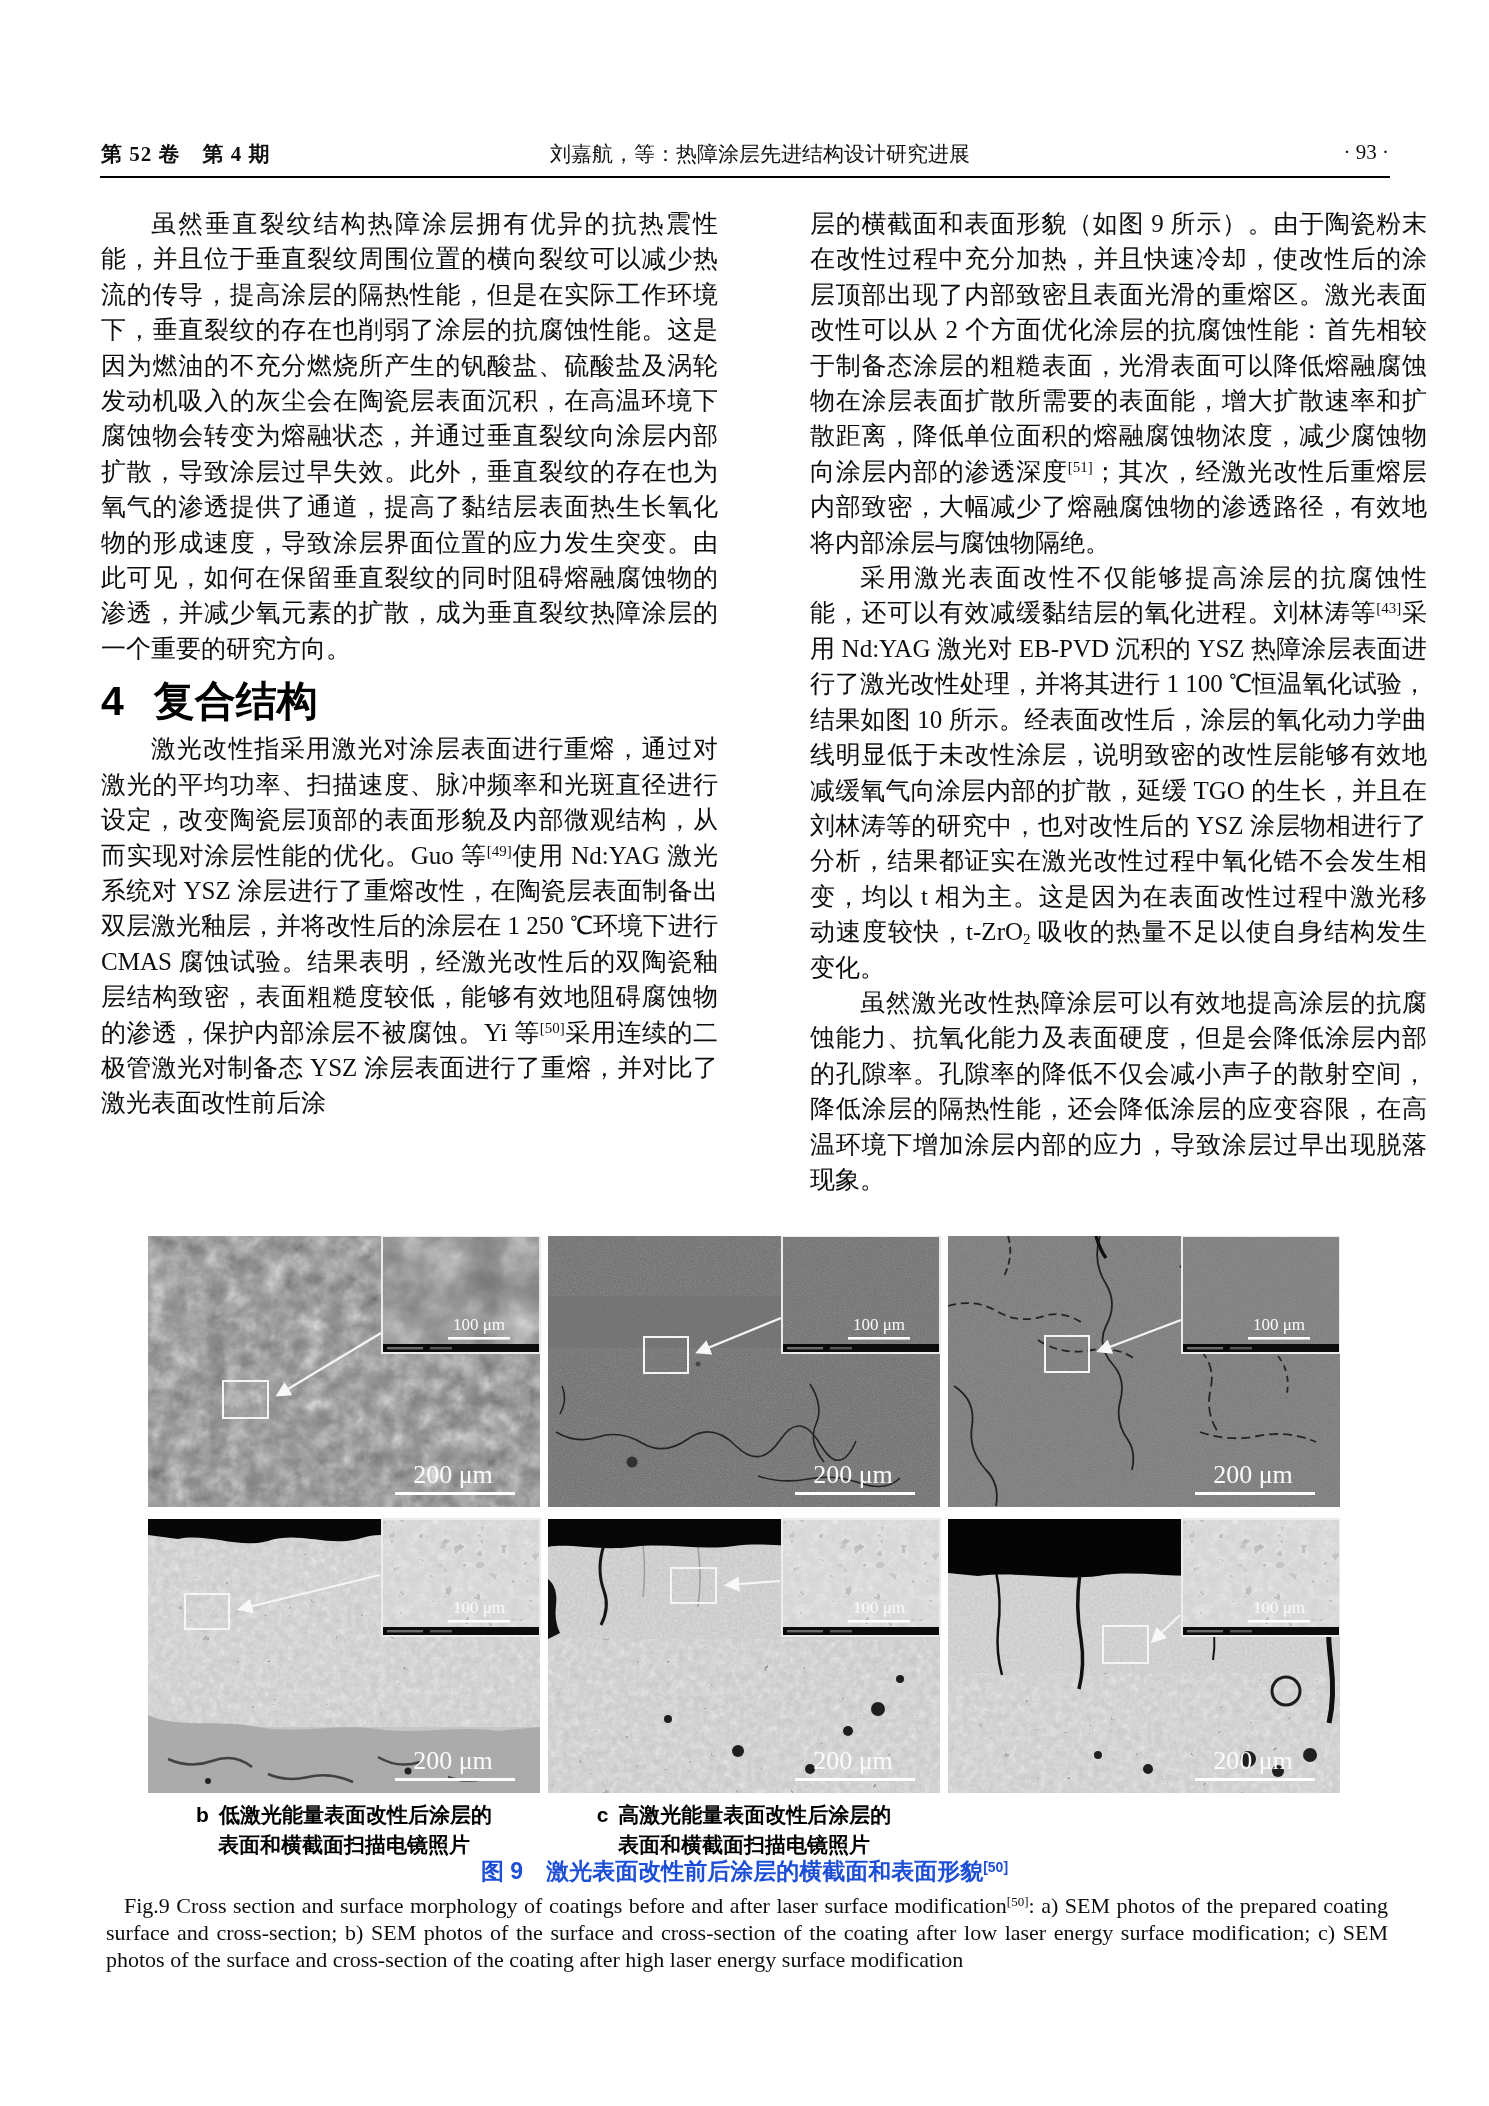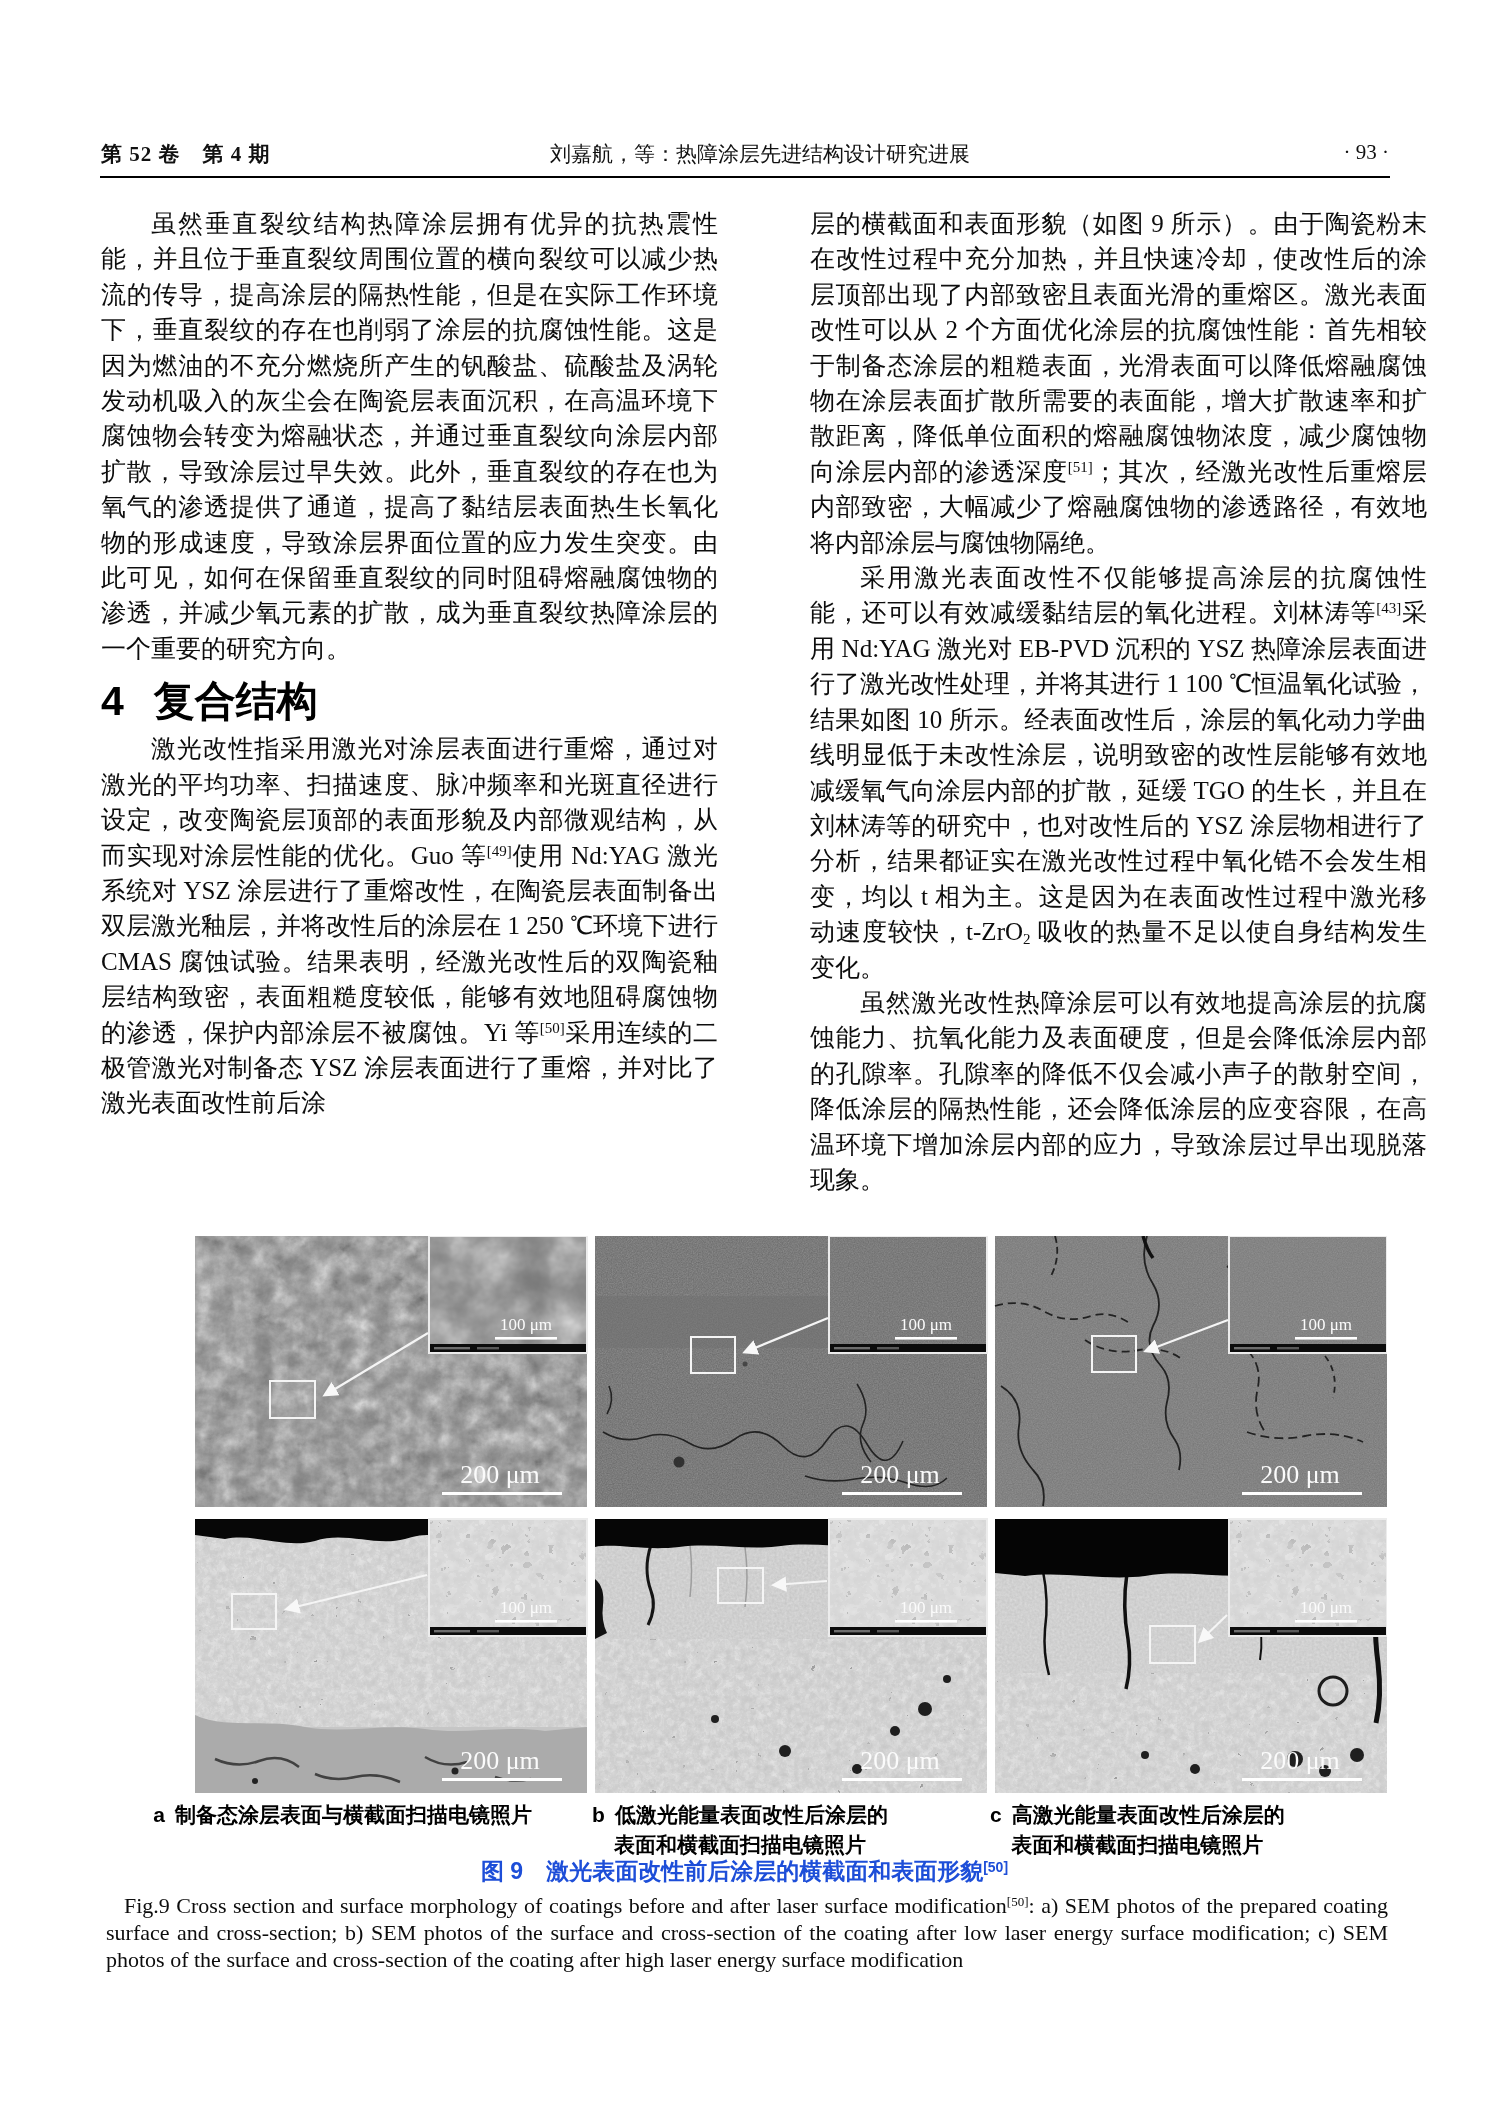--- a/index.html
+++ b/index.html
@@ -19,21 +19,21 @@
   .colR{left:810px;}
   h2.sec{font-family:"Liberation Sans",sans-serif;font-size:41px;font-weight:bold;
          margin:15px 0 10px 0;line-height:40px;color:#000;}
   h2.sec .num{margin-right:30px;}
   h3.sub{font-family:"Liberation Sans",sans-serif;font-size:26px;font-weight:bold;
          margin:6px 0 14px 0;line-height:36px;color:#000;}
   h3.sub .num{margin-right:24px;}
   sup{font-size:15px;line-height:0;vertical-align:8px;}
   sub{font-size:15px;line-height:0;vertical-align:-4px;}
   
-  .figure{position:absolute;left:148px;top:1236px;width:1070px;height:557px;margin-left:47px;}
+  .figure{position:absolute;left:148px;top:1236px;width:1070px;height:557px;}
   .svgt{font-family:"Liberation Serif",serif;fill:#fbfbfb;}
   .t200{font-size:26px;}
   .t100{font-size:17px;}
   .subcaps{position:absolute;left:148px;top:1800px;width:1192px;display:flex;}
   .subcap{width:392px;margin-right:8px;text-align:center;
           font-family:"Liberation Sans",sans-serif;font-weight:bold;
           font-size:21px;line-height:30px;color:#000;}
   .subcap .scl{margin-right:10px;}
   .capCN{position:absolute;left:0;right:0;top:1856px;text-align:center;
          font-family:"Liberation Sans",sans-serif;font-weight:bold;
@@ -302,24 +302,20 @@
         <rect x="155" y="107" width="45" height="37" fill="none" stroke="#f5f5f5" stroke-width="2"></rect>
         <line x1="232" y1="96" x2="205" y2="122" stroke="#f5f5f5" stroke-width="2.2" marker-end="url(#arw)"></line>
         <text class="svgt t200" x="305" y="250" text-anchor="middle">200 μm</text>
         <rect x="247" y="259" width="120" height="3" fill="#fff"></rect>
       </g>
     </svg>
   </div>
 
   <div class="subcaps">
     <div class="subcap">
-      <span class="scl">a</span><span>制备态涂层表面与横截面扫描电镜照片</span><br>
-      <span></span>
-    </div>
-    <div class="subcap">
       <span class="scl">b</span><span>低激光能量表面改性后涂层的</span><br>
       <span>表面和横截面扫描电镜照片</span>
     </div>
     <div class="subcap">
       <span class="scl">c</span><span>高激光能量表面改性后涂层的</span><br>
       <span>表面和横截面扫描电镜照片</span>
     </div>
   </div>
 
   <div class="capCN">图 9　激光表面改性前后涂层的横截面和表面形貌<sup>[50]</sup></div>

